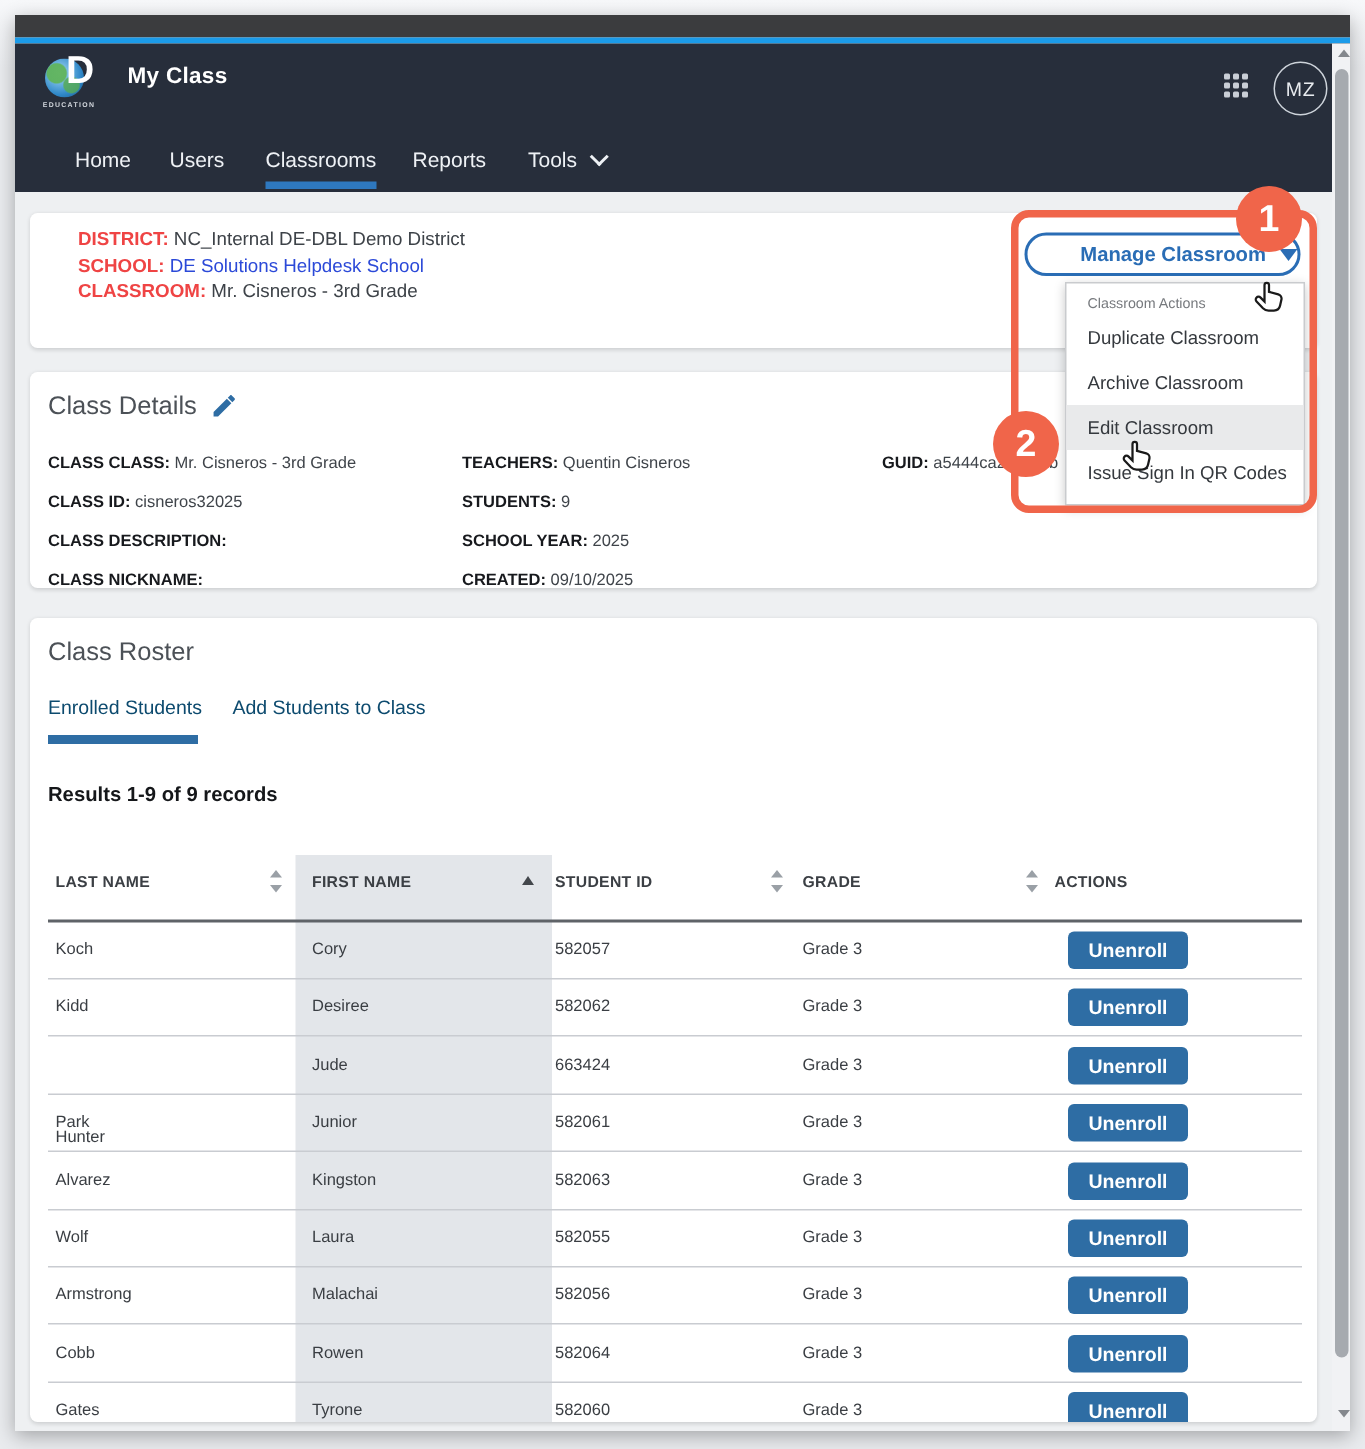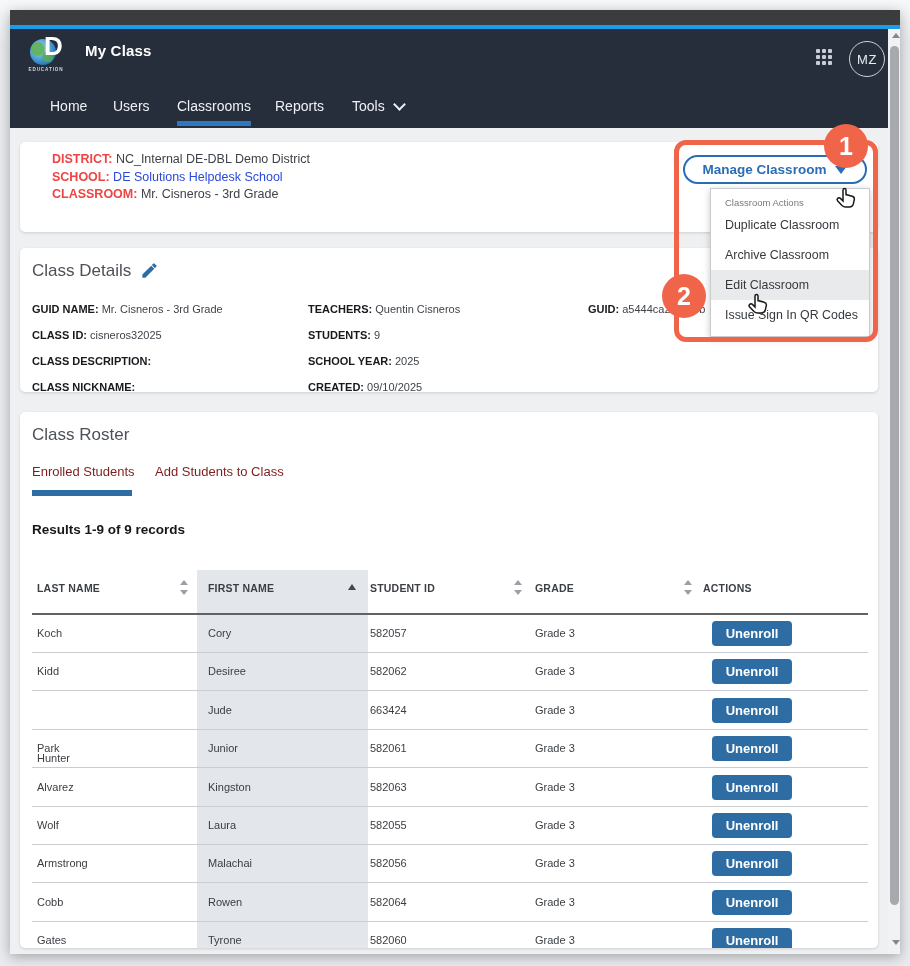--- a/index.html
+++ b/index.html
@@ -35,37 +35,37 @@
   .card{position:absolute;left:20px;width:858px;background:#fff;border-radius:5px;box-shadow:0 1px 3px rgba(0,0,0,.14);}
   #card-context{top:142px;height:90px;}
   #card-details{top:248px;height:144px;}
   #card-roster{top:412px;height:536px;overflow:hidden;}
   
   #context-lines{position:absolute;left:12px;top:9px;font-size:12.5px;line-height:17.5px;color:#3d4248;}
   .ctx-label{font-weight:700;color:#ef4444;padding-left:20px;}
   .ctx-link{color:#2b49d8;}
   
   #manage-btn{position:absolute;left:663px;top:13px;width:184px;height:29px;border:2px solid #2a6db5;border-radius:15px;
-    background:#fff;display:flex;align-items:center;justify-content:center;gap:9px;cursor:pointer;box-sizing:border-box;}
+    background:#fff;display:flex;align-items:center;justify-content:flex-end;gap:9px;cursor:pointer;box-sizing:border-box;}
   #manage-btn .lbl{font-size:13.5px;font-weight:700;color:#2a6db5;}
   .tri-down{width:0;height:0;border-left:6px solid transparent;border-right:6px solid transparent;border-top:8px solid #2a6db5;}
   
   #dropdown{left:710px;top:188px;width:160px;height:149px;background:#fff;border:1px solid #c9cbce;
             box-shadow:0 2px 7px rgba(0,0,0,.22);z-index:15;box-sizing:border-box;}
   #dd-group{margin:8px 0 2px 14px;font-size:9.5px;color:#76797d;}
   .dd-item{height:30px;line-height:30px;padding-left:14px;font-size:12.4px;color:#35393e;white-space:nowrap;cursor:pointer;}
   .dd-item.hl{background:#e9eaeb;}
   
   .card-title{position:absolute;left:12px;top:13px;font-size:17px;color:#4c5157;}
   #pencil-icon{position:absolute;left:120px;top:13px;width:19px;height:19px;cursor:pointer;}
   .det-col{position:absolute;top:55px;font-size:11px;color:#3f444a;}
   .det-row{height:26px;white-space:nowrap;}
   .det-label{font-weight:700;color:#17191d;}
   
-  .tab{position:absolute;top:52px;font-size:13px;color:#7f1d1d;cursor:pointer;}
+  .tab{position:absolute;top:52px;font-size:13px;color:#0c4a6e;cursor:pointer;}
   #tab-underline{position:absolute;left:12px;top:78px;width:100px;height:6px;background:#2e6da4;}
   #results-text{position:absolute;left:12px;top:110px;font-size:13.5px;font-weight:700;color:#15171a;}
   
   #col-band{position:absolute;left:177px;top:158px;width:171px;height:378px;background:#e3e6ea;}
   .th{position:absolute;top:170px;font-size:10.5px;font-weight:700;color:#3b3f44;letter-spacing:.2px;}
   .sort-both{position:absolute;top:168px;width:8px;height:15px;}
   .sort-both i{position:absolute;left:0;width:0;height:0;border-left:4px solid transparent;border-right:4px solid transparent;}
   .sort-both .up{top:0;border-bottom:5px solid #9aa0a6;}
   .sort-both .dn{bottom:0;border-top:5px solid #9aa0a6;}
   .sort-asc{position:absolute;top:172px;width:0;height:0;border-left:4.5px solid transparent;border-right:4.5px solid transparent;border-bottom:6px solid #43474c;}
@@ -137,21 +137,21 @@
       <span class="tri-down"></span>
     </div>
   </div>
 
   <div id="card-details" class="card">
     <div class="card-title">Class Details</div>
     <svg id="pencil-icon" viewBox="0 0 24 24">
       <path d="M3 17.2 V21 h3.8 L18 9.8 14.2 6 3 17.2 Z M20.7 7.1 c.4-.4.4-1 0-1.4 L18.3 3.3 c-.4-.4-1-.4-1.4 0 L15 5.2 18.8 9 20.7 7.1 Z" fill="#2e6da4"></path>
     </svg>
     <div class="det-col" id="det-col1" style="left:12px;">
-        <div class="det-row"><span class="det-label">GUID NAME: </span><span class="det-value">Mr. Cisneros - 3rd Grade</span></div>
+        <div class="det-row"><span class="det-label">CLASS CLASS: </span><span class="det-value">Mr. Cisneros - 3rd Grade</span></div>
         <div class="det-row"><span class="det-label">CLASS ID: </span><span class="det-value">cisneros32025</span></div>
         <div class="det-row"><span class="det-label">CLASS DESCRIPTION: </span><span class="det-value"></span></div>
         <div class="det-row"><span class="det-label">CLASS NICKNAME: </span><span class="det-value"></span></div>
       </div>
     <div class="det-col" id="det-col2" style="left:288px;">
         <div class="det-row"><span class="det-label">TEACHERS: </span><span class="det-value">Quentin Cisneros</span></div>
         <div class="det-row"><span class="det-label">STUDENTS: </span><span class="det-value">9</span></div>
         <div class="det-row"><span class="det-label">SCHOOL YEAR: </span><span class="det-value">2025</span></div>
         <div class="det-row"><span class="det-label">CREATED: </span><span class="det-value">09/10/2025</span></div>
       </div>

